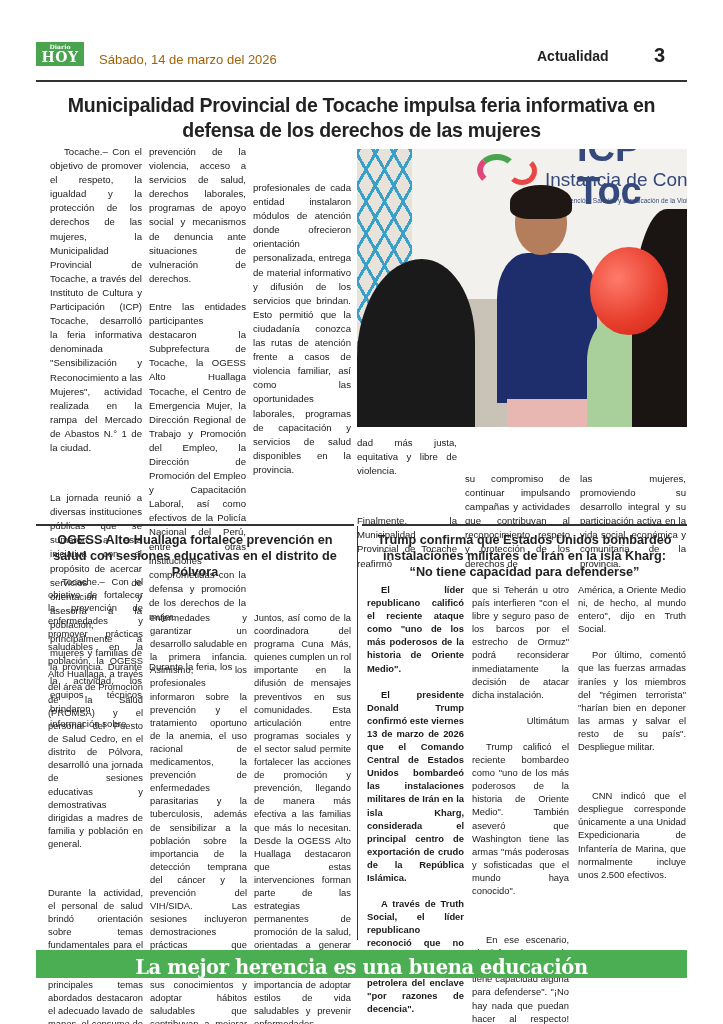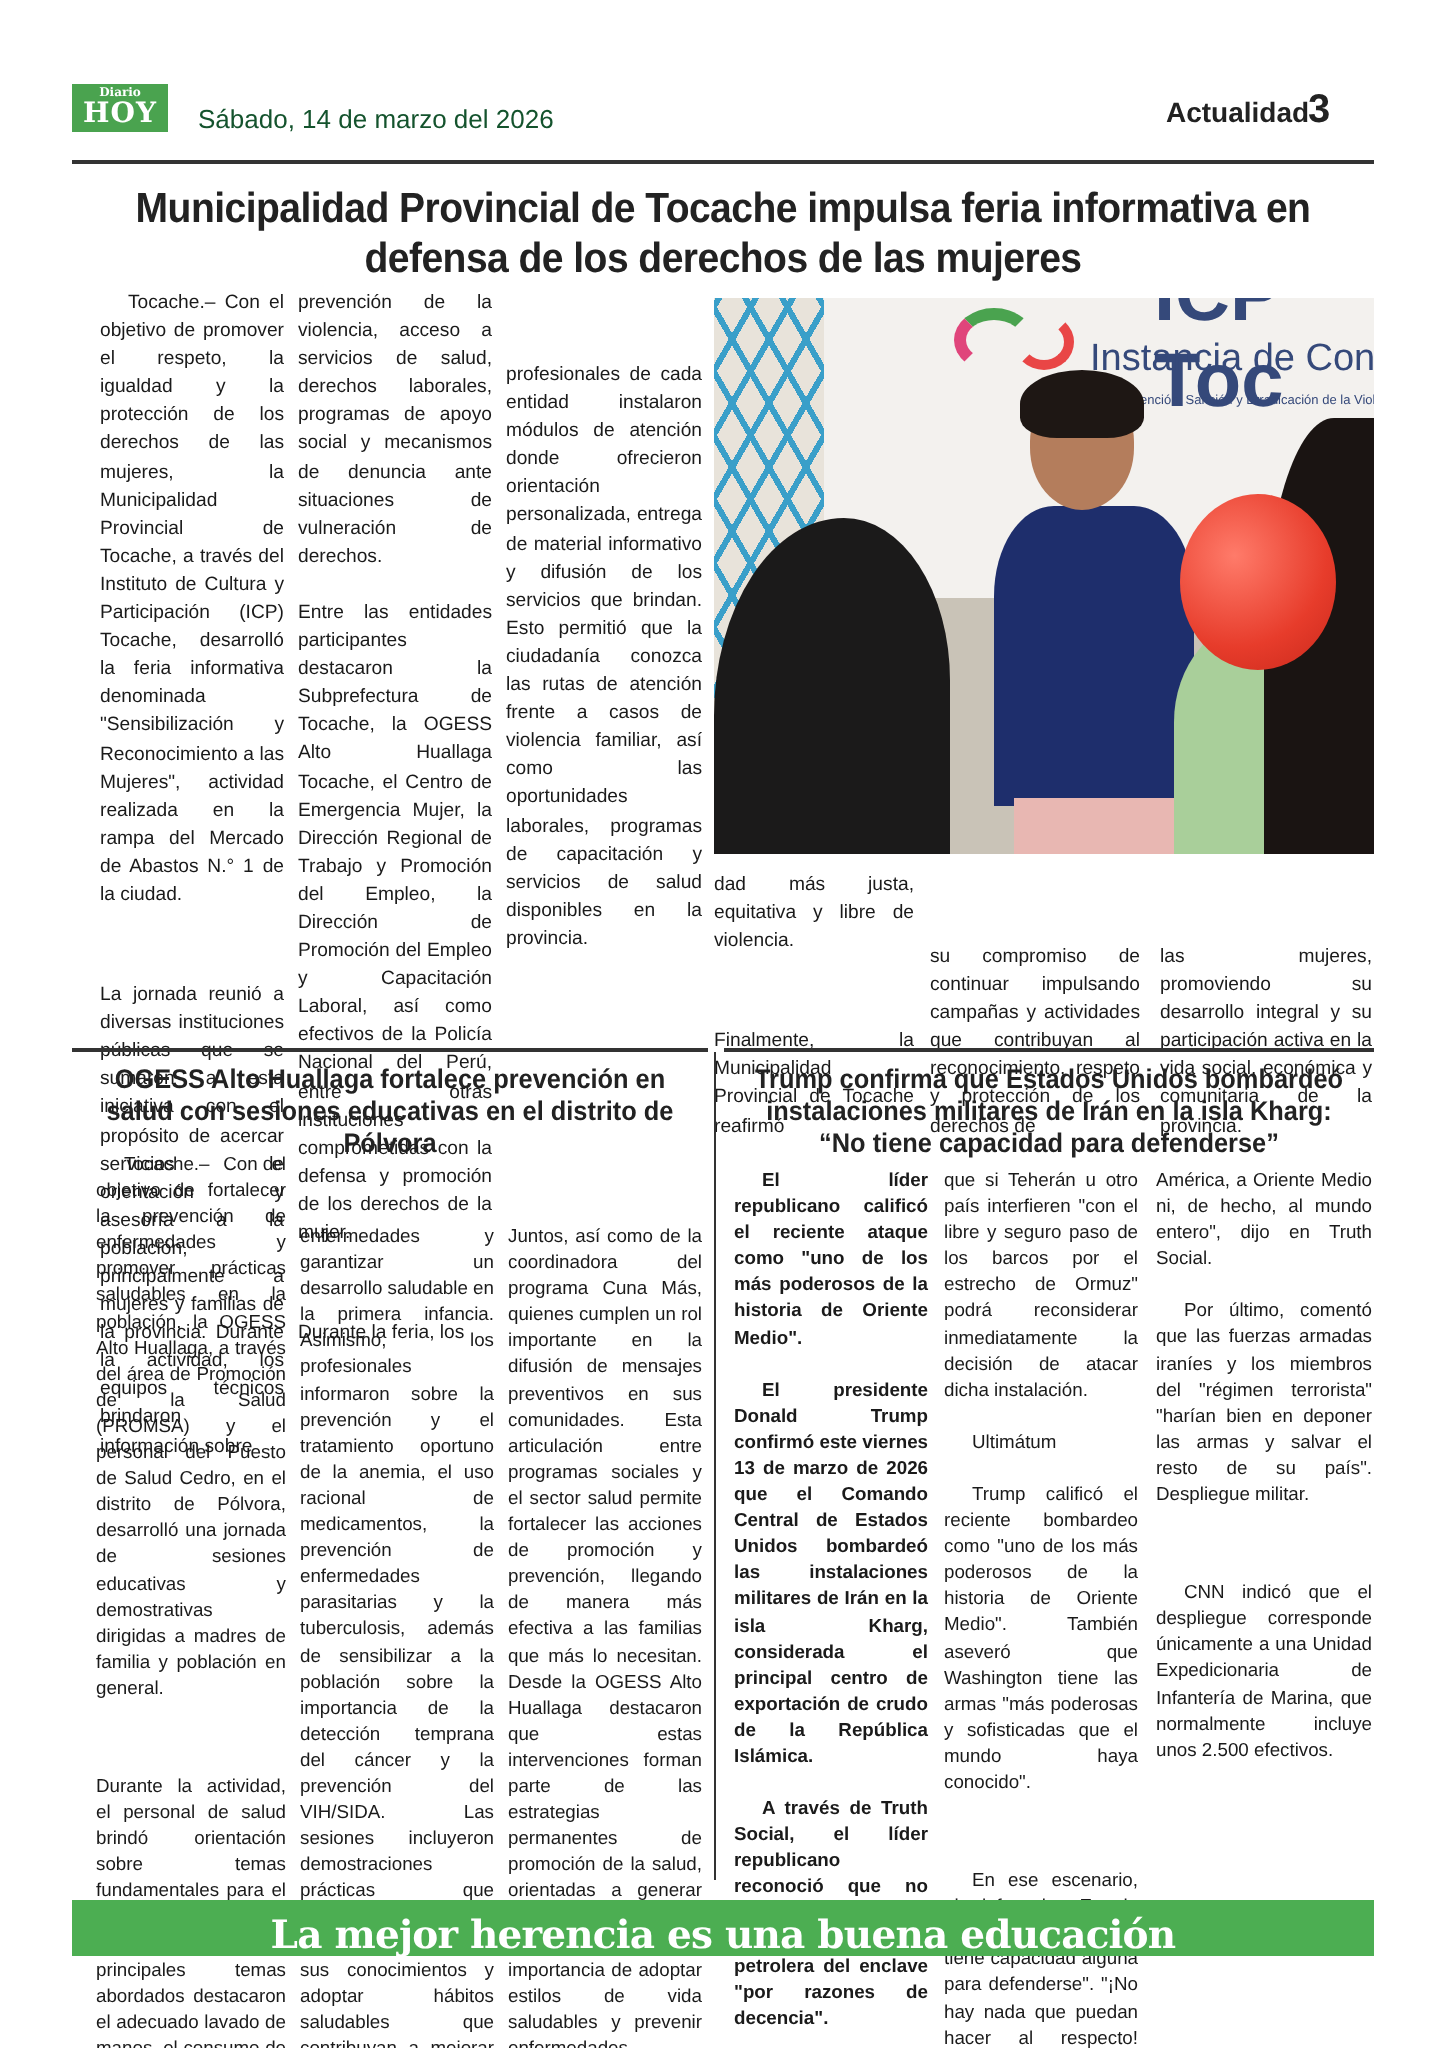--- a/index.html
+++ b/index.html
@@ -4,22 +4,22 @@
 <style>
   * { box-sizing: border-box; margin: 0; padding: 0; }
   html, body { width: 723px; height: 1024px; background: #ffffff; overflow: hidden; }
   body { position: relative; font-family: "Liberation Sans", sans-serif; color: #1a1a1a; }
 
   
   .masthead { position: absolute; left: 0; top: 0; width: 723px; height: 88px; }
   .logo { position: absolute; left: 36px; top: 42px; width: 48px; height: 24px; background: #4aa34f; color: #fff; text-align: center; }
   .logo .small { display: block; font-family: "DejaVu Serif", serif; font-size: 6px; font-weight: bold; line-height: 7px; padding-top: 1px; }
   .logo .big { display: block; font-family: "DejaVu Serif", serif; font-size: 14px; font-weight: bold; line-height: 14px; letter-spacing: 0.5px; }
-  .date { position: absolute; left: 99px; top: 52px; font-size: 13px; color: #14532d; }
-  .section { position: absolute; left: 583px; top: 48px; font-size: 14px; font-weight: bold; color: #222; }
+  .date { position: absolute; left: 99px; top: 52px; font-size: 13px; color: #a16207; }
+  .section { position: absolute; left: 537px; top: 48px; font-size: 14px; font-weight: bold; color: #222; }
   .pagenum { position: absolute; left: 654px; top: 44px; font-size: 20px; font-weight: bold; color: #222; }
   .rule-top { position: absolute; left: 36px; top: 80px; width: 651px; height: 2px; background: #333; }
 
   
   .headline-main { position: absolute; left: 36px; top: 92px; width: 651px; text-align: center; font-family: "Liberation Sans", sans-serif; font-weight: bold; font-size: 21px; line-height: 25px; color: #222; letter-spacing: -0.3px; transform: scaleX(0.93); transform-origin: center; }
 
   .col { position: absolute; font-size: 9.6px; line-height: 14.1px; text-align: justify; color: #1a1a1a; }
   .col p { margin-bottom: 14px; text-indent: 0; }
   .col p.indent { text-indent: 14px; }
   .col p:last-child { margin-bottom: 0; margin-top: 36px; }
@@ -45,21 +45,21 @@
   
   .rule-mid { position: absolute; left: 36px; top: 524px; width: 318px; height: 2px; background: #333; }
   .rule-mid2 { position: absolute; left: 362px; top: 524px; width: 325px; height: 2px; background: #333; }
   .vdivider { position: absolute; left: 357px; top: 526px; width: 1px; height: 414px; background: #333; }
   .headline-2 { position: absolute; left: 36px; top: 532px; width: 318px; text-align: center; font-weight: bold; font-size: 13.5px; line-height: 16px; color: #222; transform: scaleX(0.94); }
   .headline-3 { position: absolute; left: 362px; top: 532px; width: 325px; text-align: center; font-weight: bold; font-size: 13.5px; line-height: 16px; color: #222; transform: scaleX(0.94); }
 
   .col2 { font-size: 9.4px; line-height: 13.1px; }
   .col2 p { margin-bottom: 13px; }
 
-  .subhead { text-align: left; }
+  .subhead { text-align: right; }
 
   
   .footer-band { position: absolute; left: 36px; top: 950px; width: 651px; height: 28px; background: #4cae52; color: #fff; text-align: center; font-family: "DejaVu Serif", serif; font-weight: bold; font-size: 19.5px; line-height: 36px; letter-spacing: -0.4px; }
 </style>
 </head>
 <body>
 
 <div class="masthead">
   <div class="logo">
     <span class="small">Diario</span>

